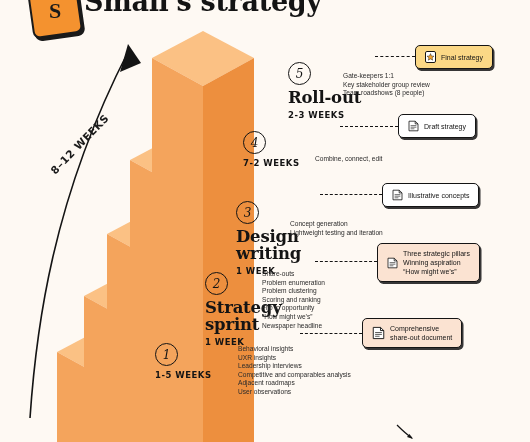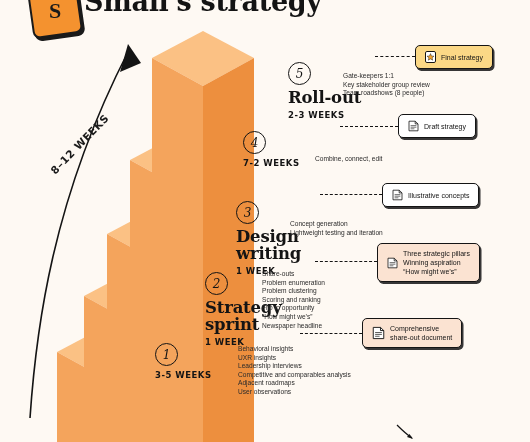--- a/index.html
+++ b/index.html
@@ -209,21 +209,21 @@
       <path d="M7.2 1.2V3.9H10" fill="none" stroke="#141414" stroke-width="0.8"></path>
       <path d="M2.6 5.6h5.8M2.6 7.2h5.8M2.6 8.8h3.8" stroke="#141414" stroke-width="0.6"></path>
     </svg>
     <span>Three strategic pillars
 Winning aspiration
 “How might we’s”</span>
   </div>
 
   <div class="step" style="left:155px;top:343px;">
     <div class="circ">1</div>
-    <div class="step-dur">3-5 WEEKS</div>
+    <div class="step-dur">1-5 WEEKS</div>
   </div>
   <div class="bullets" style="left:238px;top:345px;width:130px;">Behavioral insights
 UXR insights
 Leadership interviews
 Competitive and comparables analysis
 Adjacent roadmaps
 User observations</div>
   <div class="dash" style="left:300px;top:333px;width:62px;"></div>
   <div class="card peach" style="left:362px;top:318px;">
     <svg class="doc-icon" width="13" height="14" viewBox="0 0 11 12">

